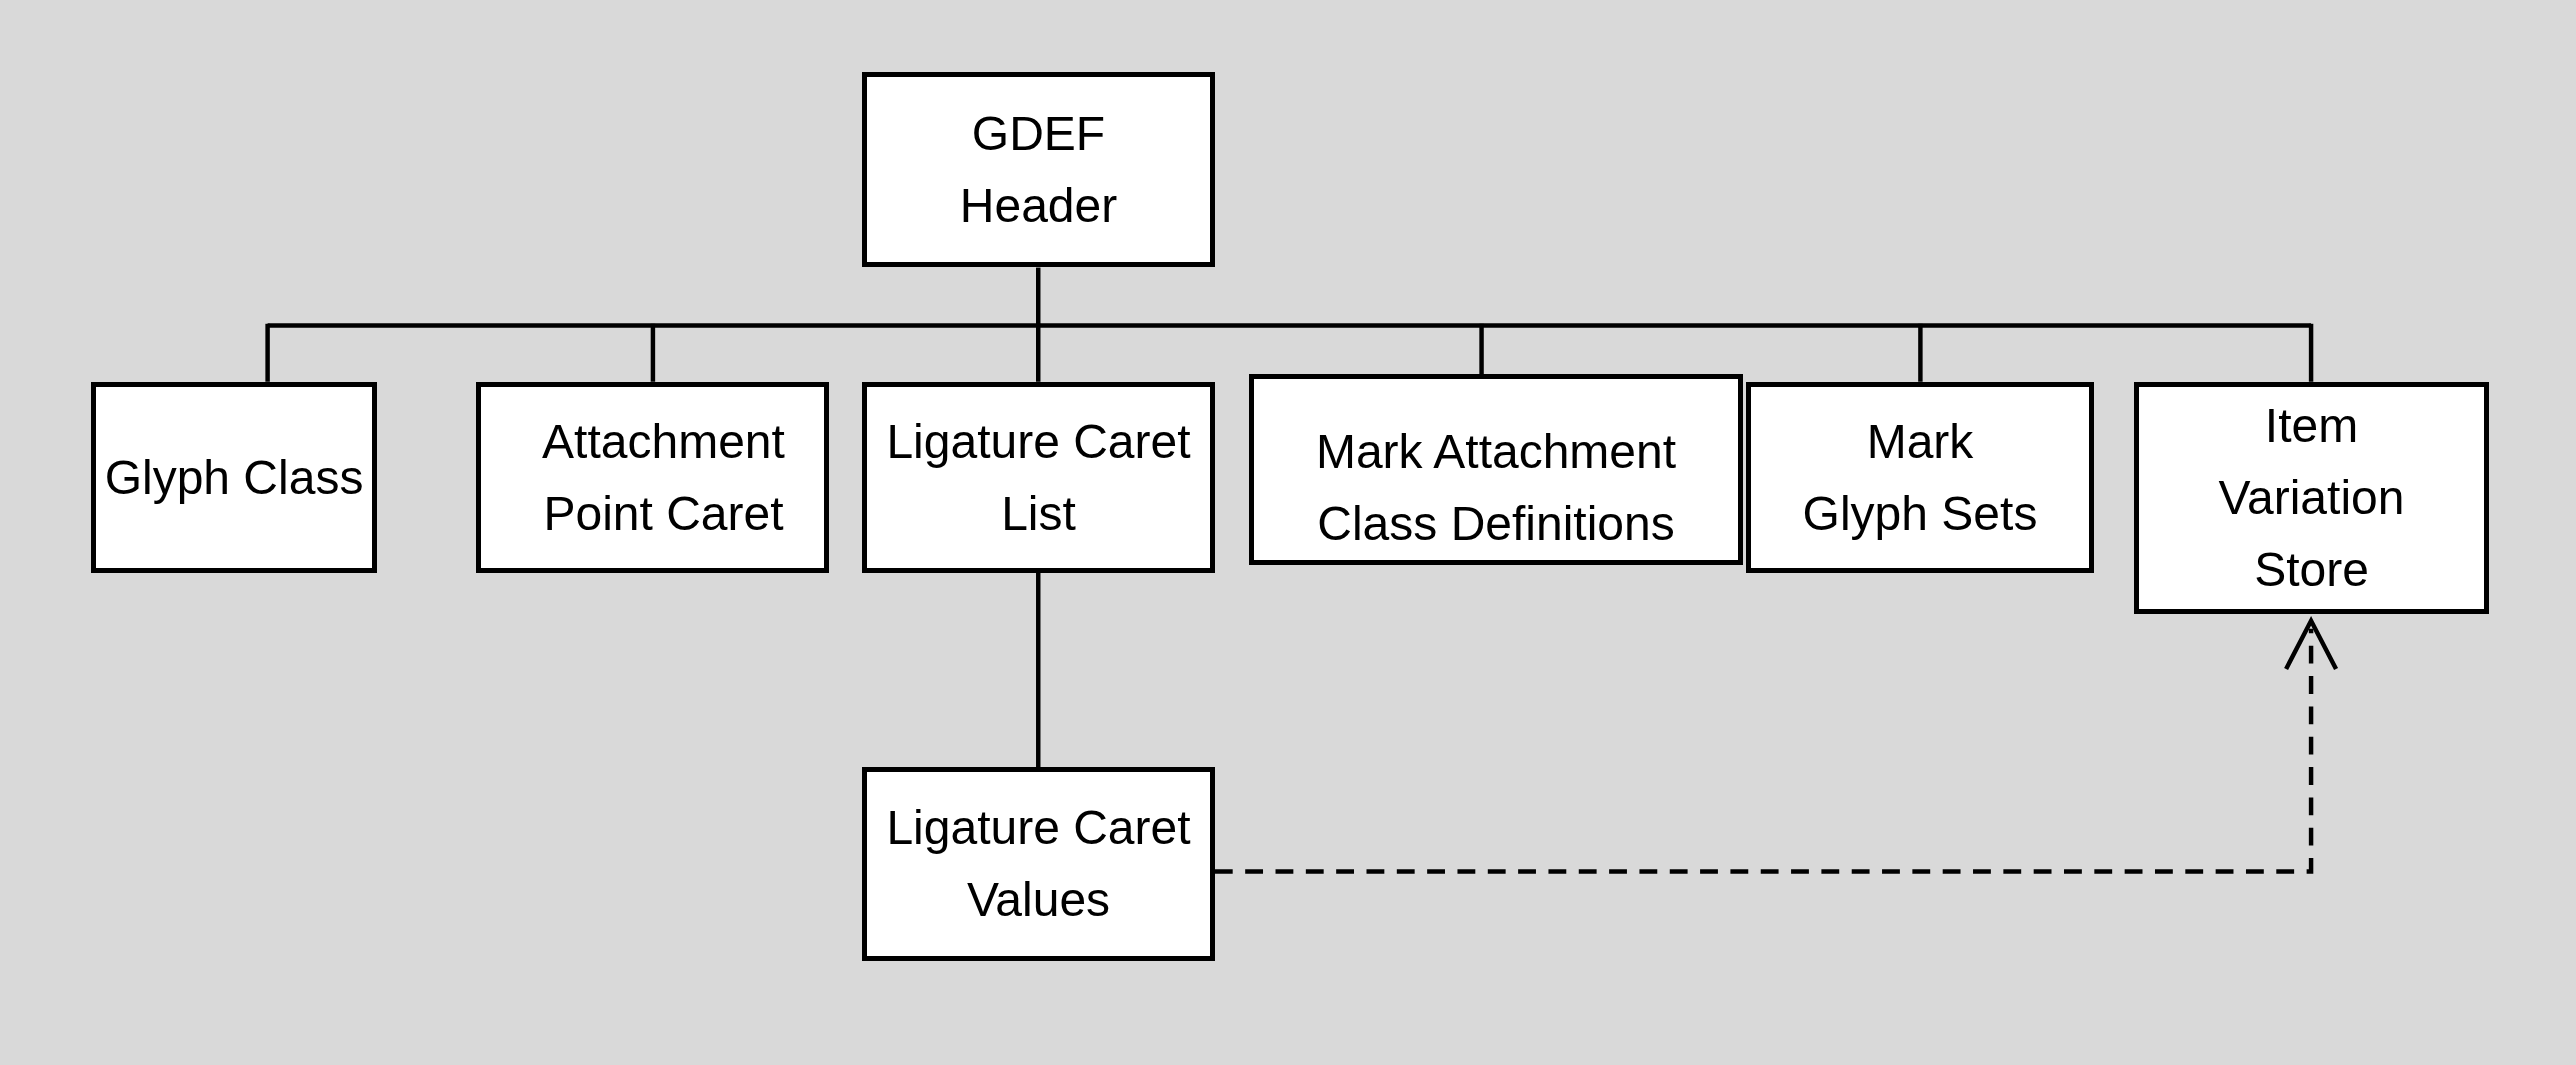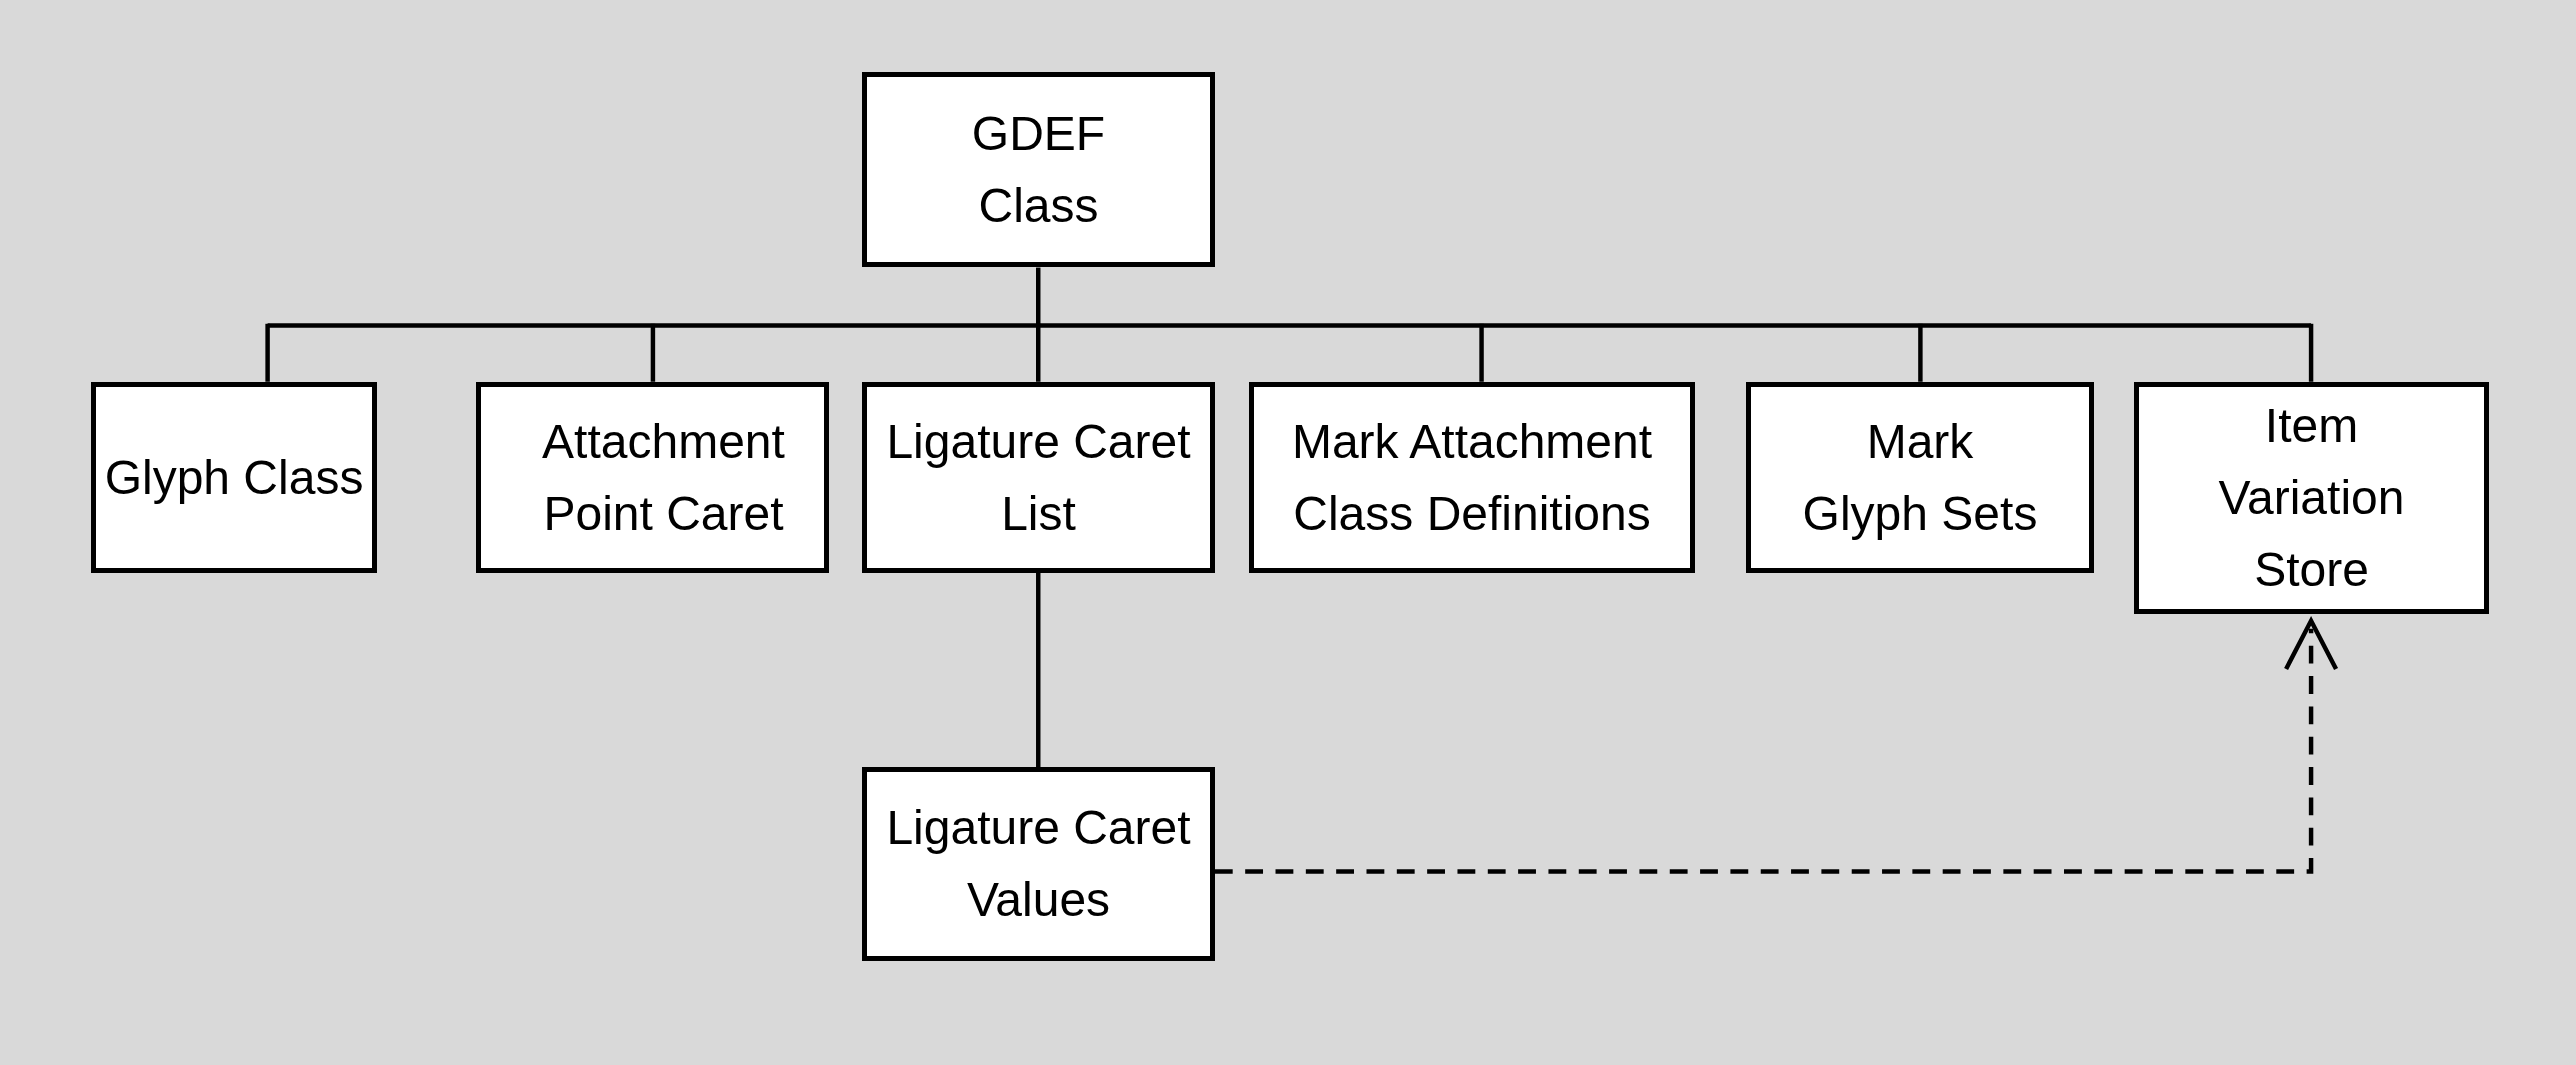--- a/index.html
+++ b/index.html
@@ -36,21 +36,21 @@
     font-size: 48px;
     line-height: 72px;
     white-space: nowrap;
   }
   .node span { display: block; }
 
   #gdef-header                       { left: 862px;  top: 72px;  width: 353px; height: 195px; }
   #glyph-class-definition            { left: 91px;  top: 382px; width: 286px; height: 191px; }
   #attachment-point-list             { left: 476px;  top: 382px; width: 353px; height: 191px; padding-left: 22px; }
   #ligature-caret-list               { left: 862px;  top: 382px; width: 353px; height: 191px; }
-  #mark-attachment-class-definitions { left: 1249px; top: 382px; width: 446px; height: 191px; }
+  #mark-attachment-class-definitions { left: 1249px; top: 374px; width: 494px; height: 191px; justify-content: flex-end; }
   #mark-glyph-sets                   { left: 1746px; top: 382px; width: 348px; height: 191px; }
   #item-variation-store              { left: 2134px; top: 382px; width: 355px; height: 232px; }
   #ligature-caret-values             { left: 862px;  top: 767px; width: 353px; height: 194px; }
 
   .solid-line  { stroke: #000000; stroke-width: 5; fill: none; }
   .dashed-line { stroke: #000000; stroke-width: 5; fill: none; stroke-dasharray: 20 14; }
   .arrow-head  { stroke: #000000; stroke-width: 5; fill: none; }
 </style>
 </head>
 <body>
@@ -72,21 +72,21 @@
 
     <line class="solid-line" x1="1164" y1="642" x2="1164" y2="860"></line>
 
     <path class="dashed-line" d="M 1362 977 H 2591 V 705"></path>
 
     <path class="arrow-head" d="M 2563 750 L 2591 696 L 2619 750"></path>
   </svg>
 
   <div class="node" id="gdef-header">
     <span>GDEF</span>
-    <span>Class</span>
+    <span>Header</span>
   </div>
 
   <div class="node" id="glyph-class-definition">
     <span>Glyph Class</span>
   </div>
 
   <div class="node" id="attachment-point-list">
     <span>Attachment</span>
     <span>Point Caret</span>
   </div>

